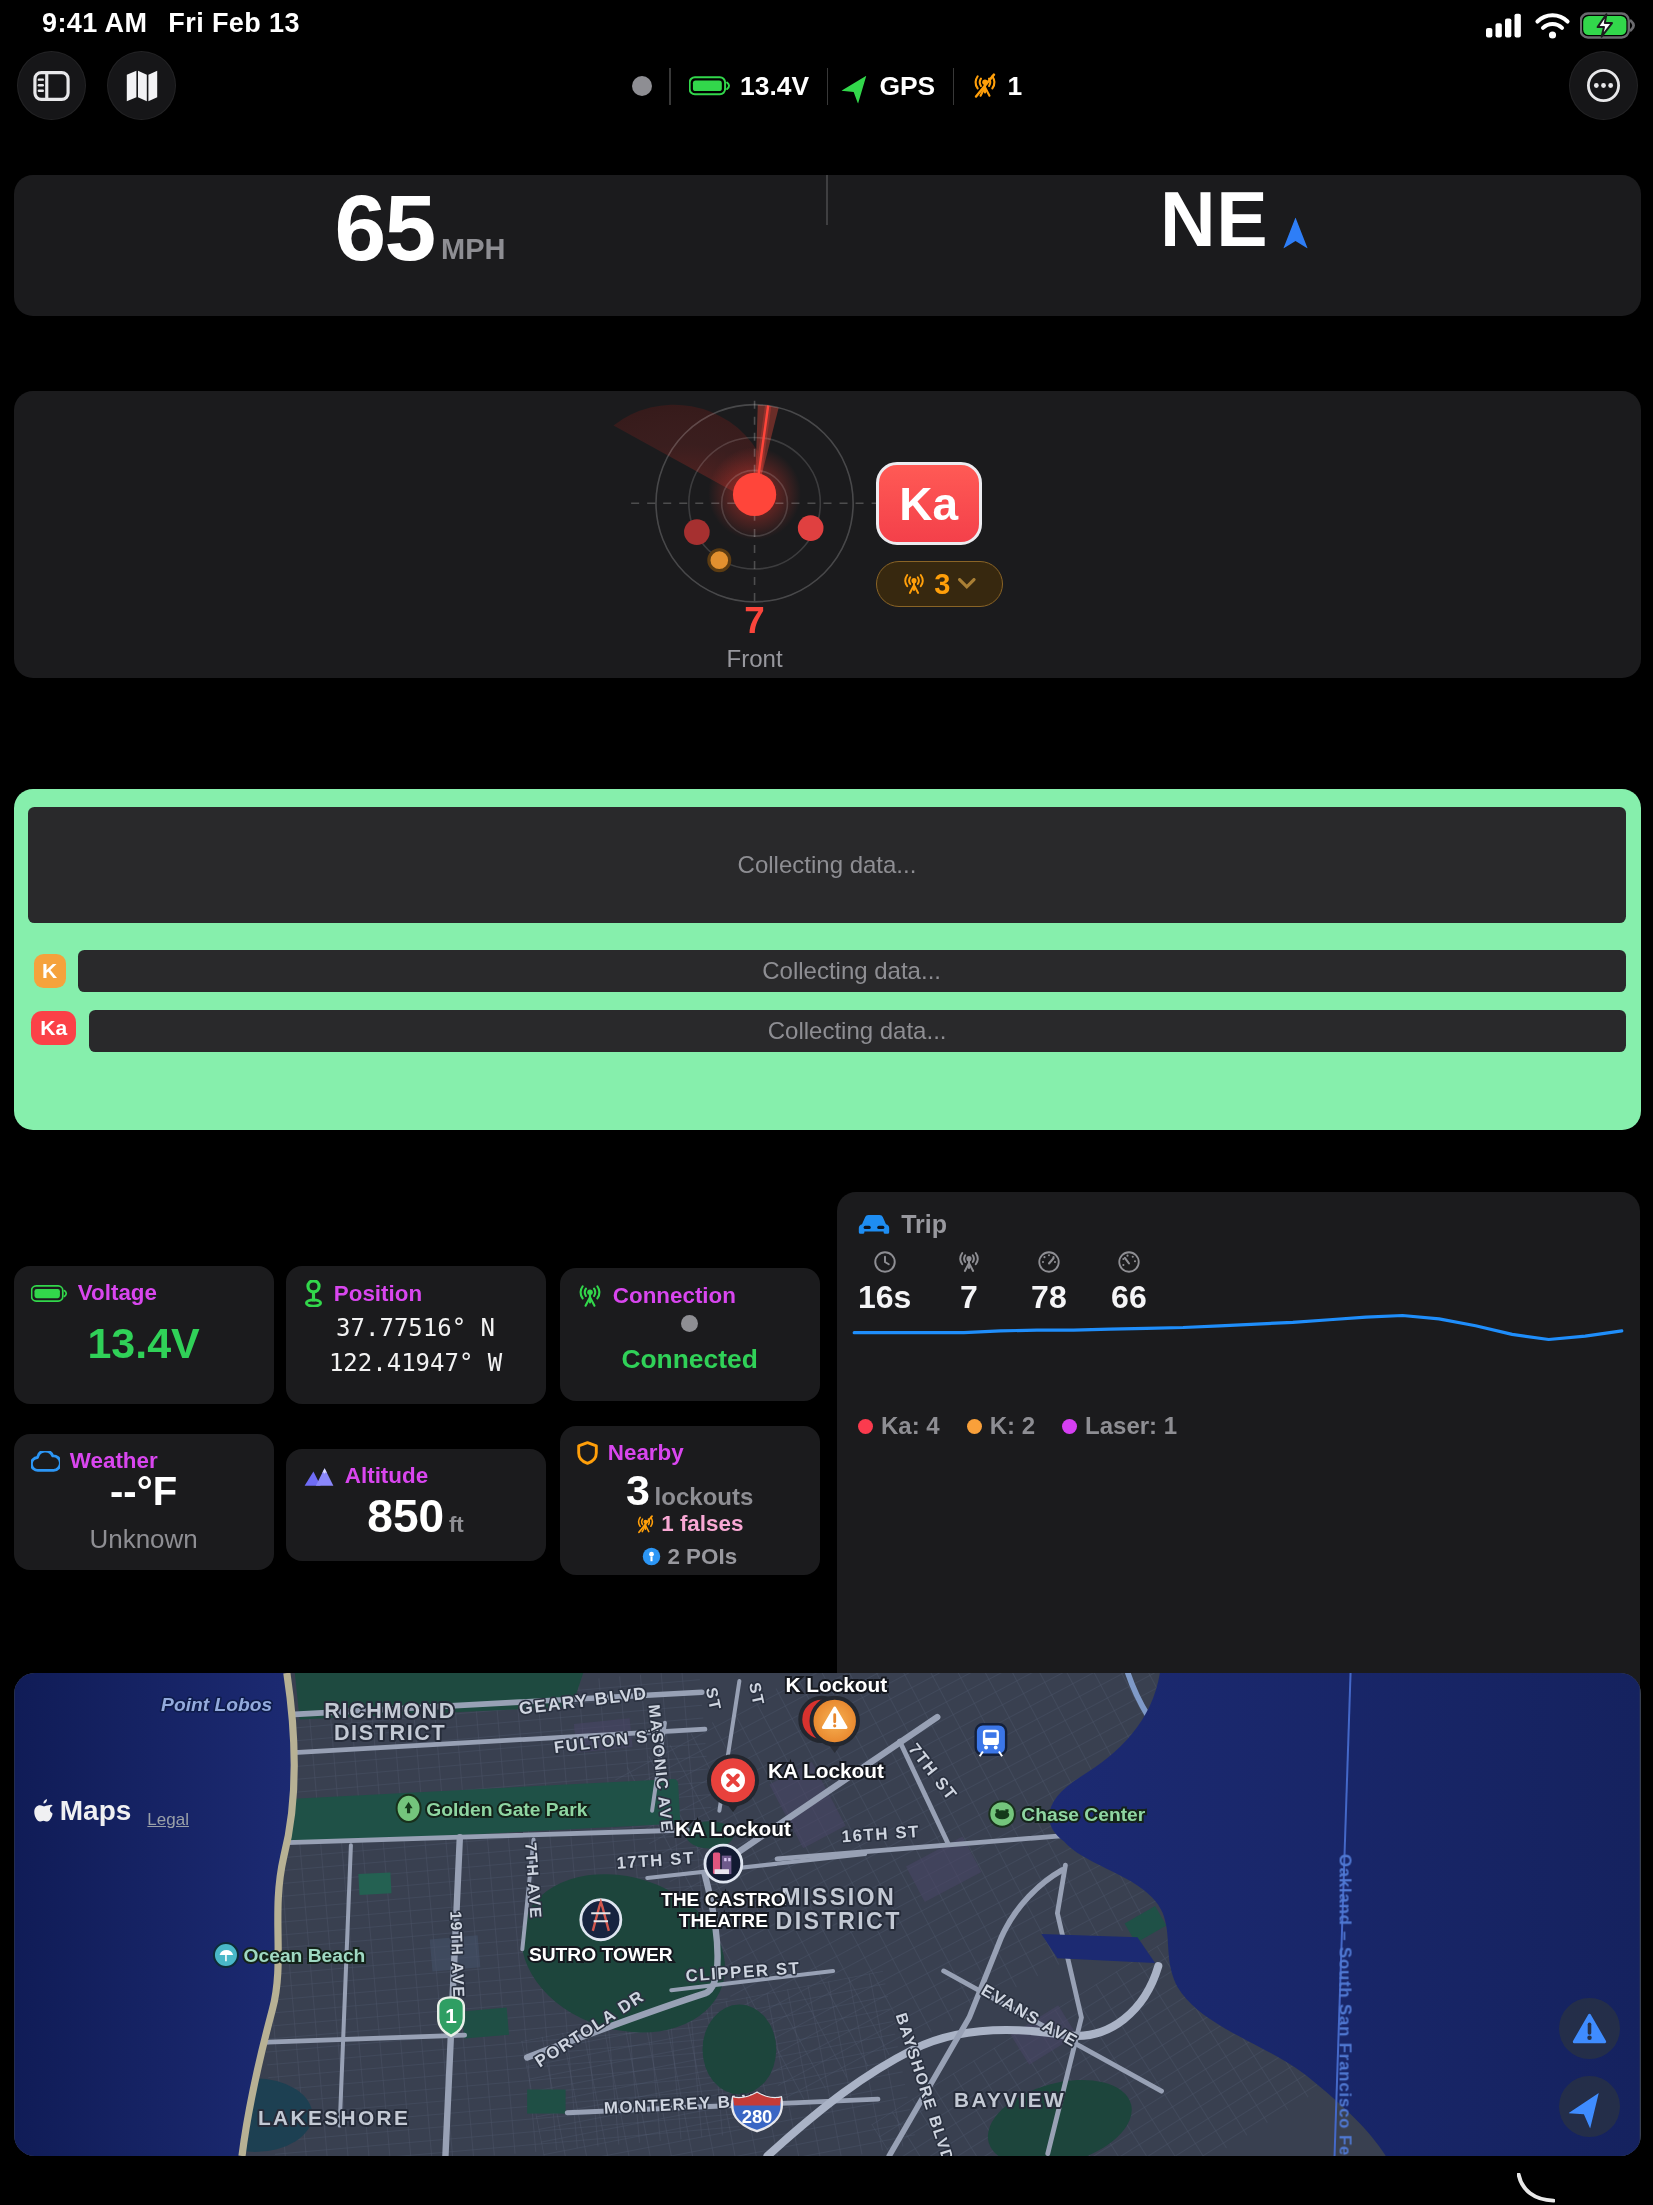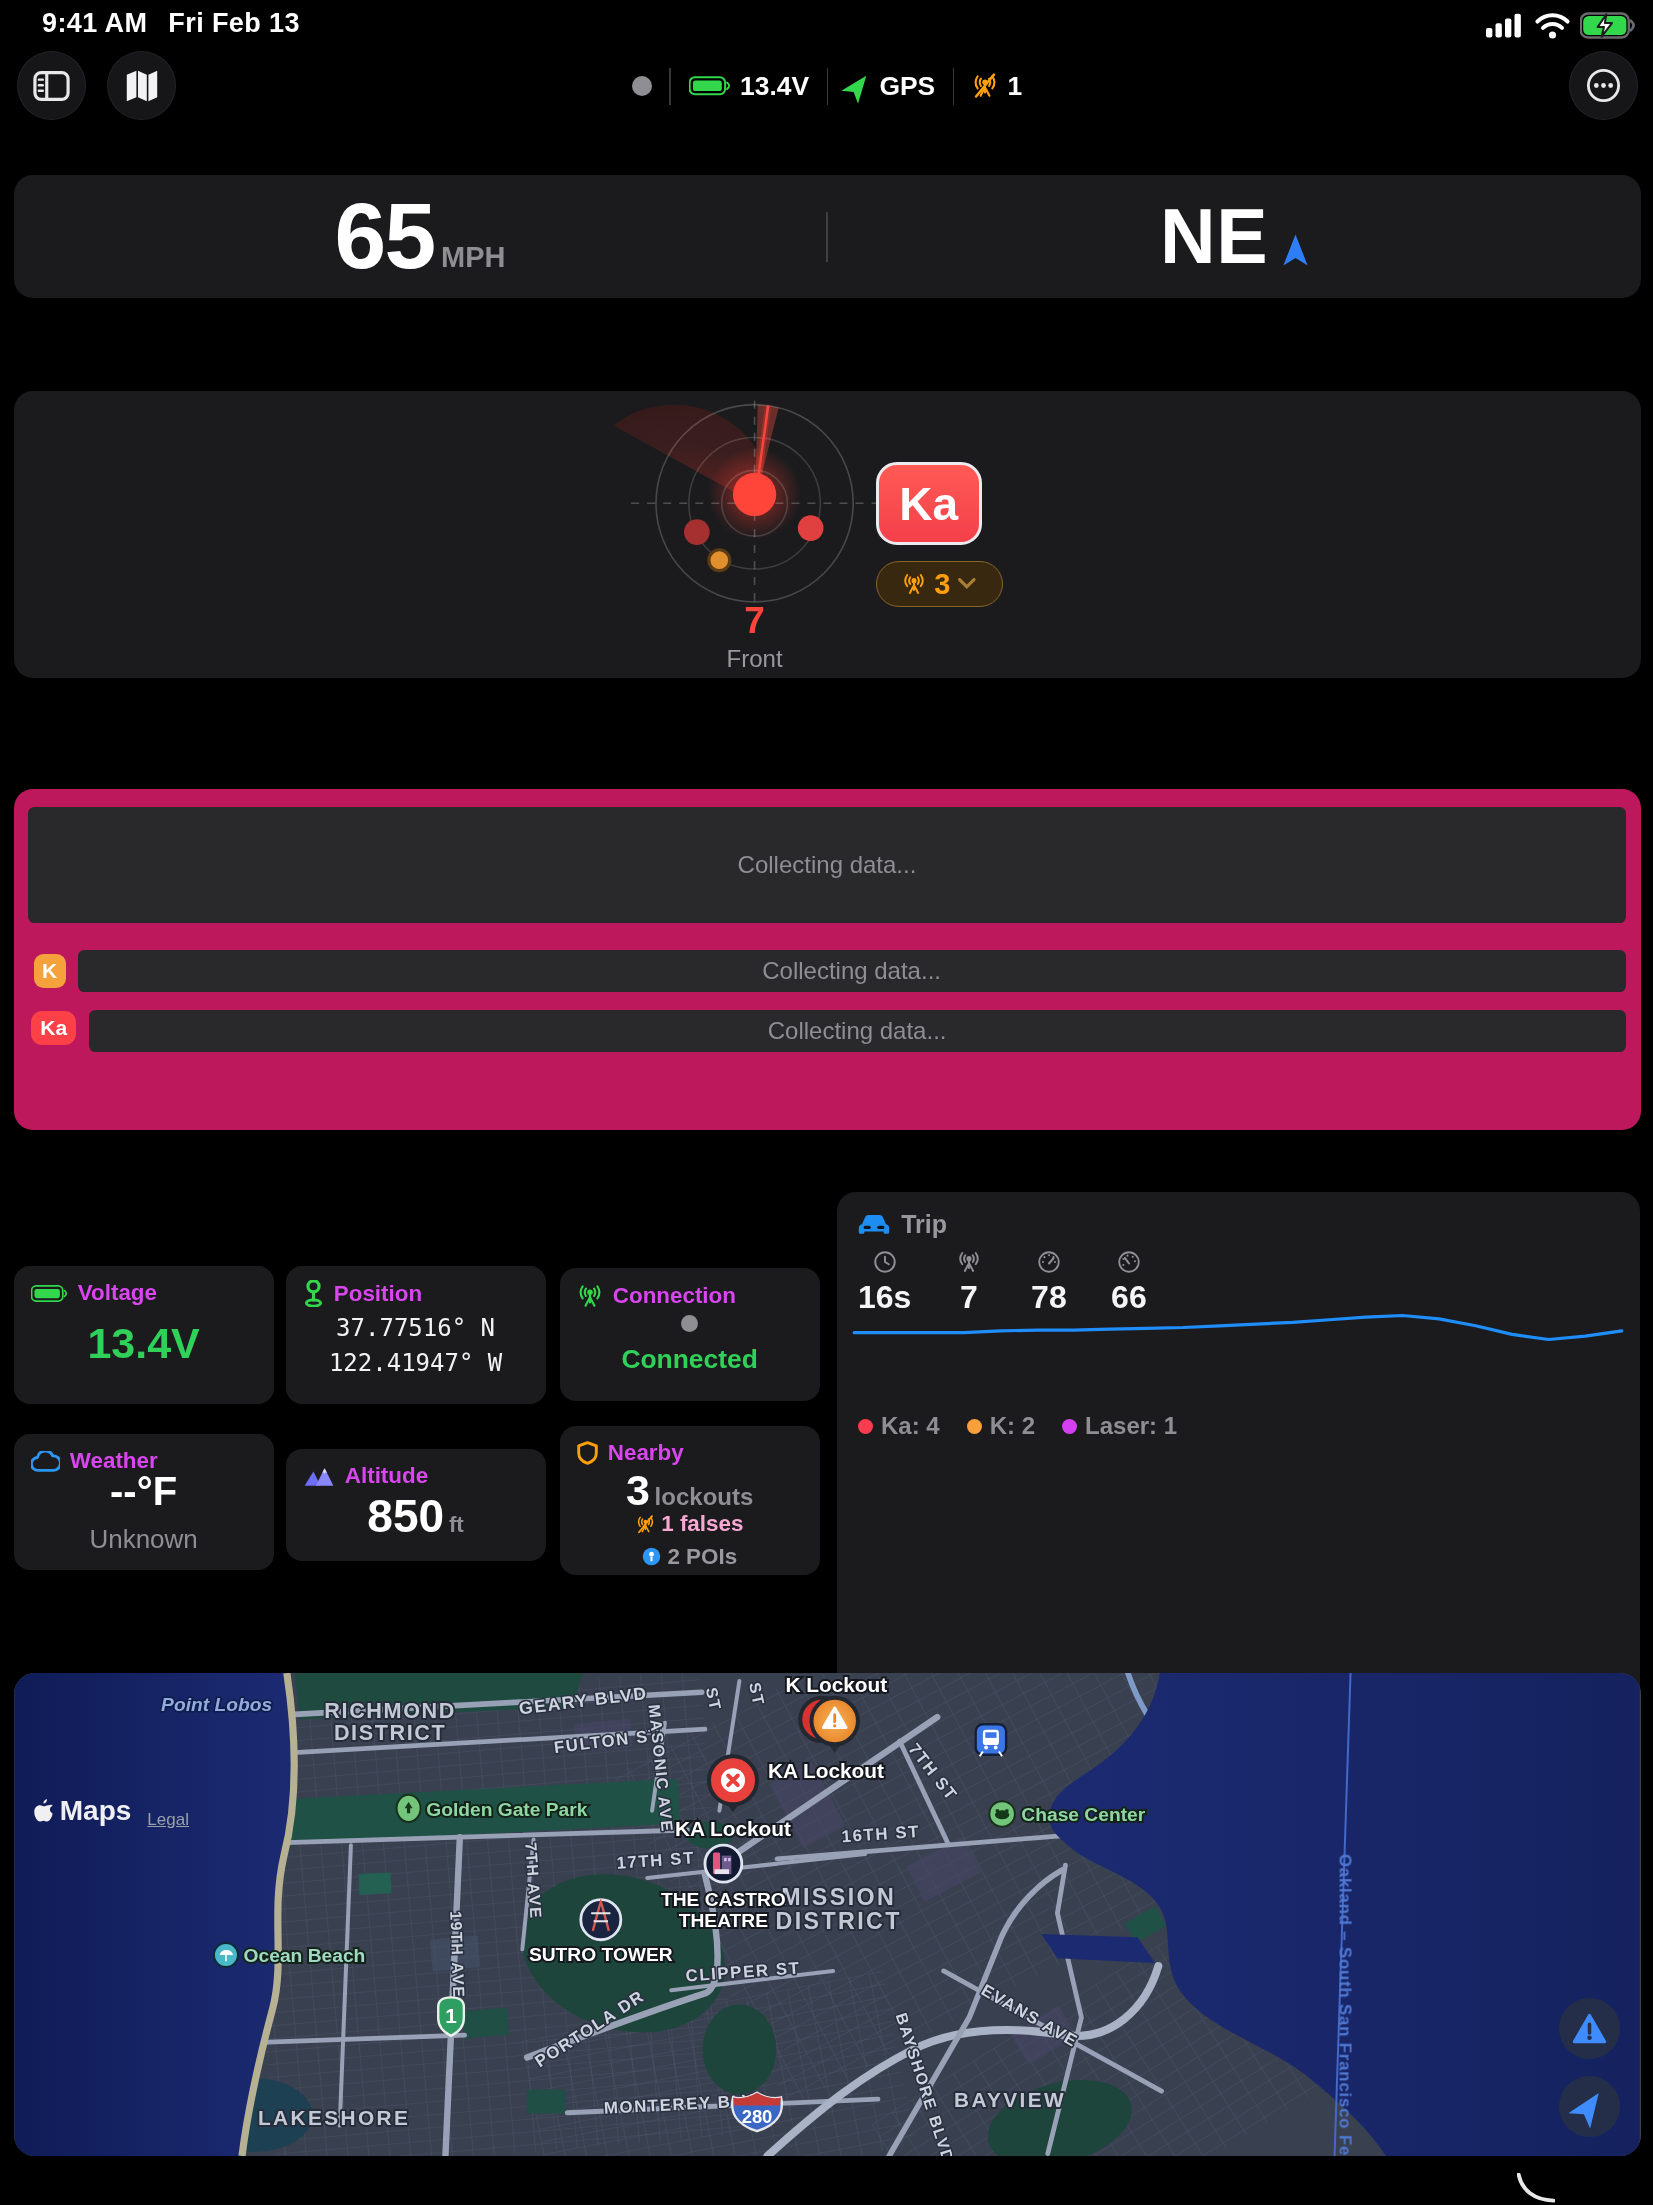--- a/index.html
+++ b/index.html
@@ -17,39 +17,39 @@
   .round-btn { position:absolute; width:69px; height:69px; border-radius:50%; background:#161618; border:0.8px solid rgba(255,255,255,.06); display:flex; align-items:center; justify-content:center; }
   .tb-center { position:absolute; left:0; right:0; top:58px; height:56px; display:flex; align-items:center; justify-content:center; gap:17.6px; }
   .tb-item { display:flex; align-items:center; gap:9.6px; font-size:26.4px; font-weight:bold; }
   .tb-div { width:1.6px; height:37px; background:rgba(255,255,255,.22); }
   .dot-gray { width:20px; height:20px; border-radius:50%; background:#8e8e93; }
 
   
   .panel { position:absolute; background:#1b1b1d; border-radius:19px; }
 
   
-  .speed-panel { left:13.6px; top:175px; width:1627px; height:123px; display:flex; align-items:center; }
+  .speed-panel { left:13.6px; top:175px; width:1627px; height:141px; display:flex; align-items:flex-start; }
   .speed-half { flex:1; display:flex; align-items:center; justify-content:center; }
   .speed-val { font-size:93px; font-weight:bold; letter-spacing:-1.6px; }
   .speed-unit { font-size:29px; font-weight:bold; color:#8e8e93; margin-left:6.4px; margin-top:42px; }
   .speed-div { width:1.6px; height:50px; background:rgba(255,255,255,.16); }
   .heading-val { font-size:77px; font-weight:bold; letter-spacing:0.8px; }
   .heading-arrow { margin-left:13px; margin-top:27px; }
 
   
   .radar-panel { left:13.6px; top:391px; width:1627px; height:287px; }
   .ka-badge { position:absolute; left:862px; top:71px; width:106px; height:83px; border-radius:21px;
     background:linear-gradient(180deg,#ff5a55,#f4404a); border:3.2px solid #ececf0;
     display:flex; align-items:center; justify-content:center; font-size:46px; font-weight:bold; color:#fff; }
   .sig-pill { position:absolute; left:862px; top:170px; width:127px; height:46px; border-radius:23px;
     background:#37280f; border:1.6px solid #8a6426; display:flex; align-items:center; justify-content:center; gap:8px; }
   .sig-count { font-size:29px; font-weight:bold; color:#ff9f0a; }
 
   
-  .collect-panel { left:13.6px; top:789px; width:1627px; height:341px; background:#be185d; }
+  .collect-panel { left:13.6px; top:789px; width:1627px; height:341px; background:#86efac; }
   .c-row { position:absolute; background:#29292b; border-radius:6.4px; display:flex; align-items:center; justify-content:center; }
   .c-text { color:#8e8e93; font-size:24px; }
   .band-badge { position:absolute; display:flex; align-items:center; justify-content:center; color:#fff; font-weight:bold; font-size:21px; }
   .badge-k { left:20px; top:165px; width:32px; height:34px; border-radius:9.6px; background:#f5a23c; }
   .badge-ka { left:17.6px; top:222px; width:45px; height:34px; border-radius:11.2px; background:#fb4147; }
 
   
   .cards { position:absolute; left:13.6px; top:1266px; width:807px; height:313px; }
   .card { position:absolute; background:#1b1b1d; border-radius:16px; padding:14.4px 17.6px; }
   .card-head { display:flex; align-items:center; gap:9.6px; font-size:22.4px; font-weight:bold; color:#d946ef;text-align:right; }

